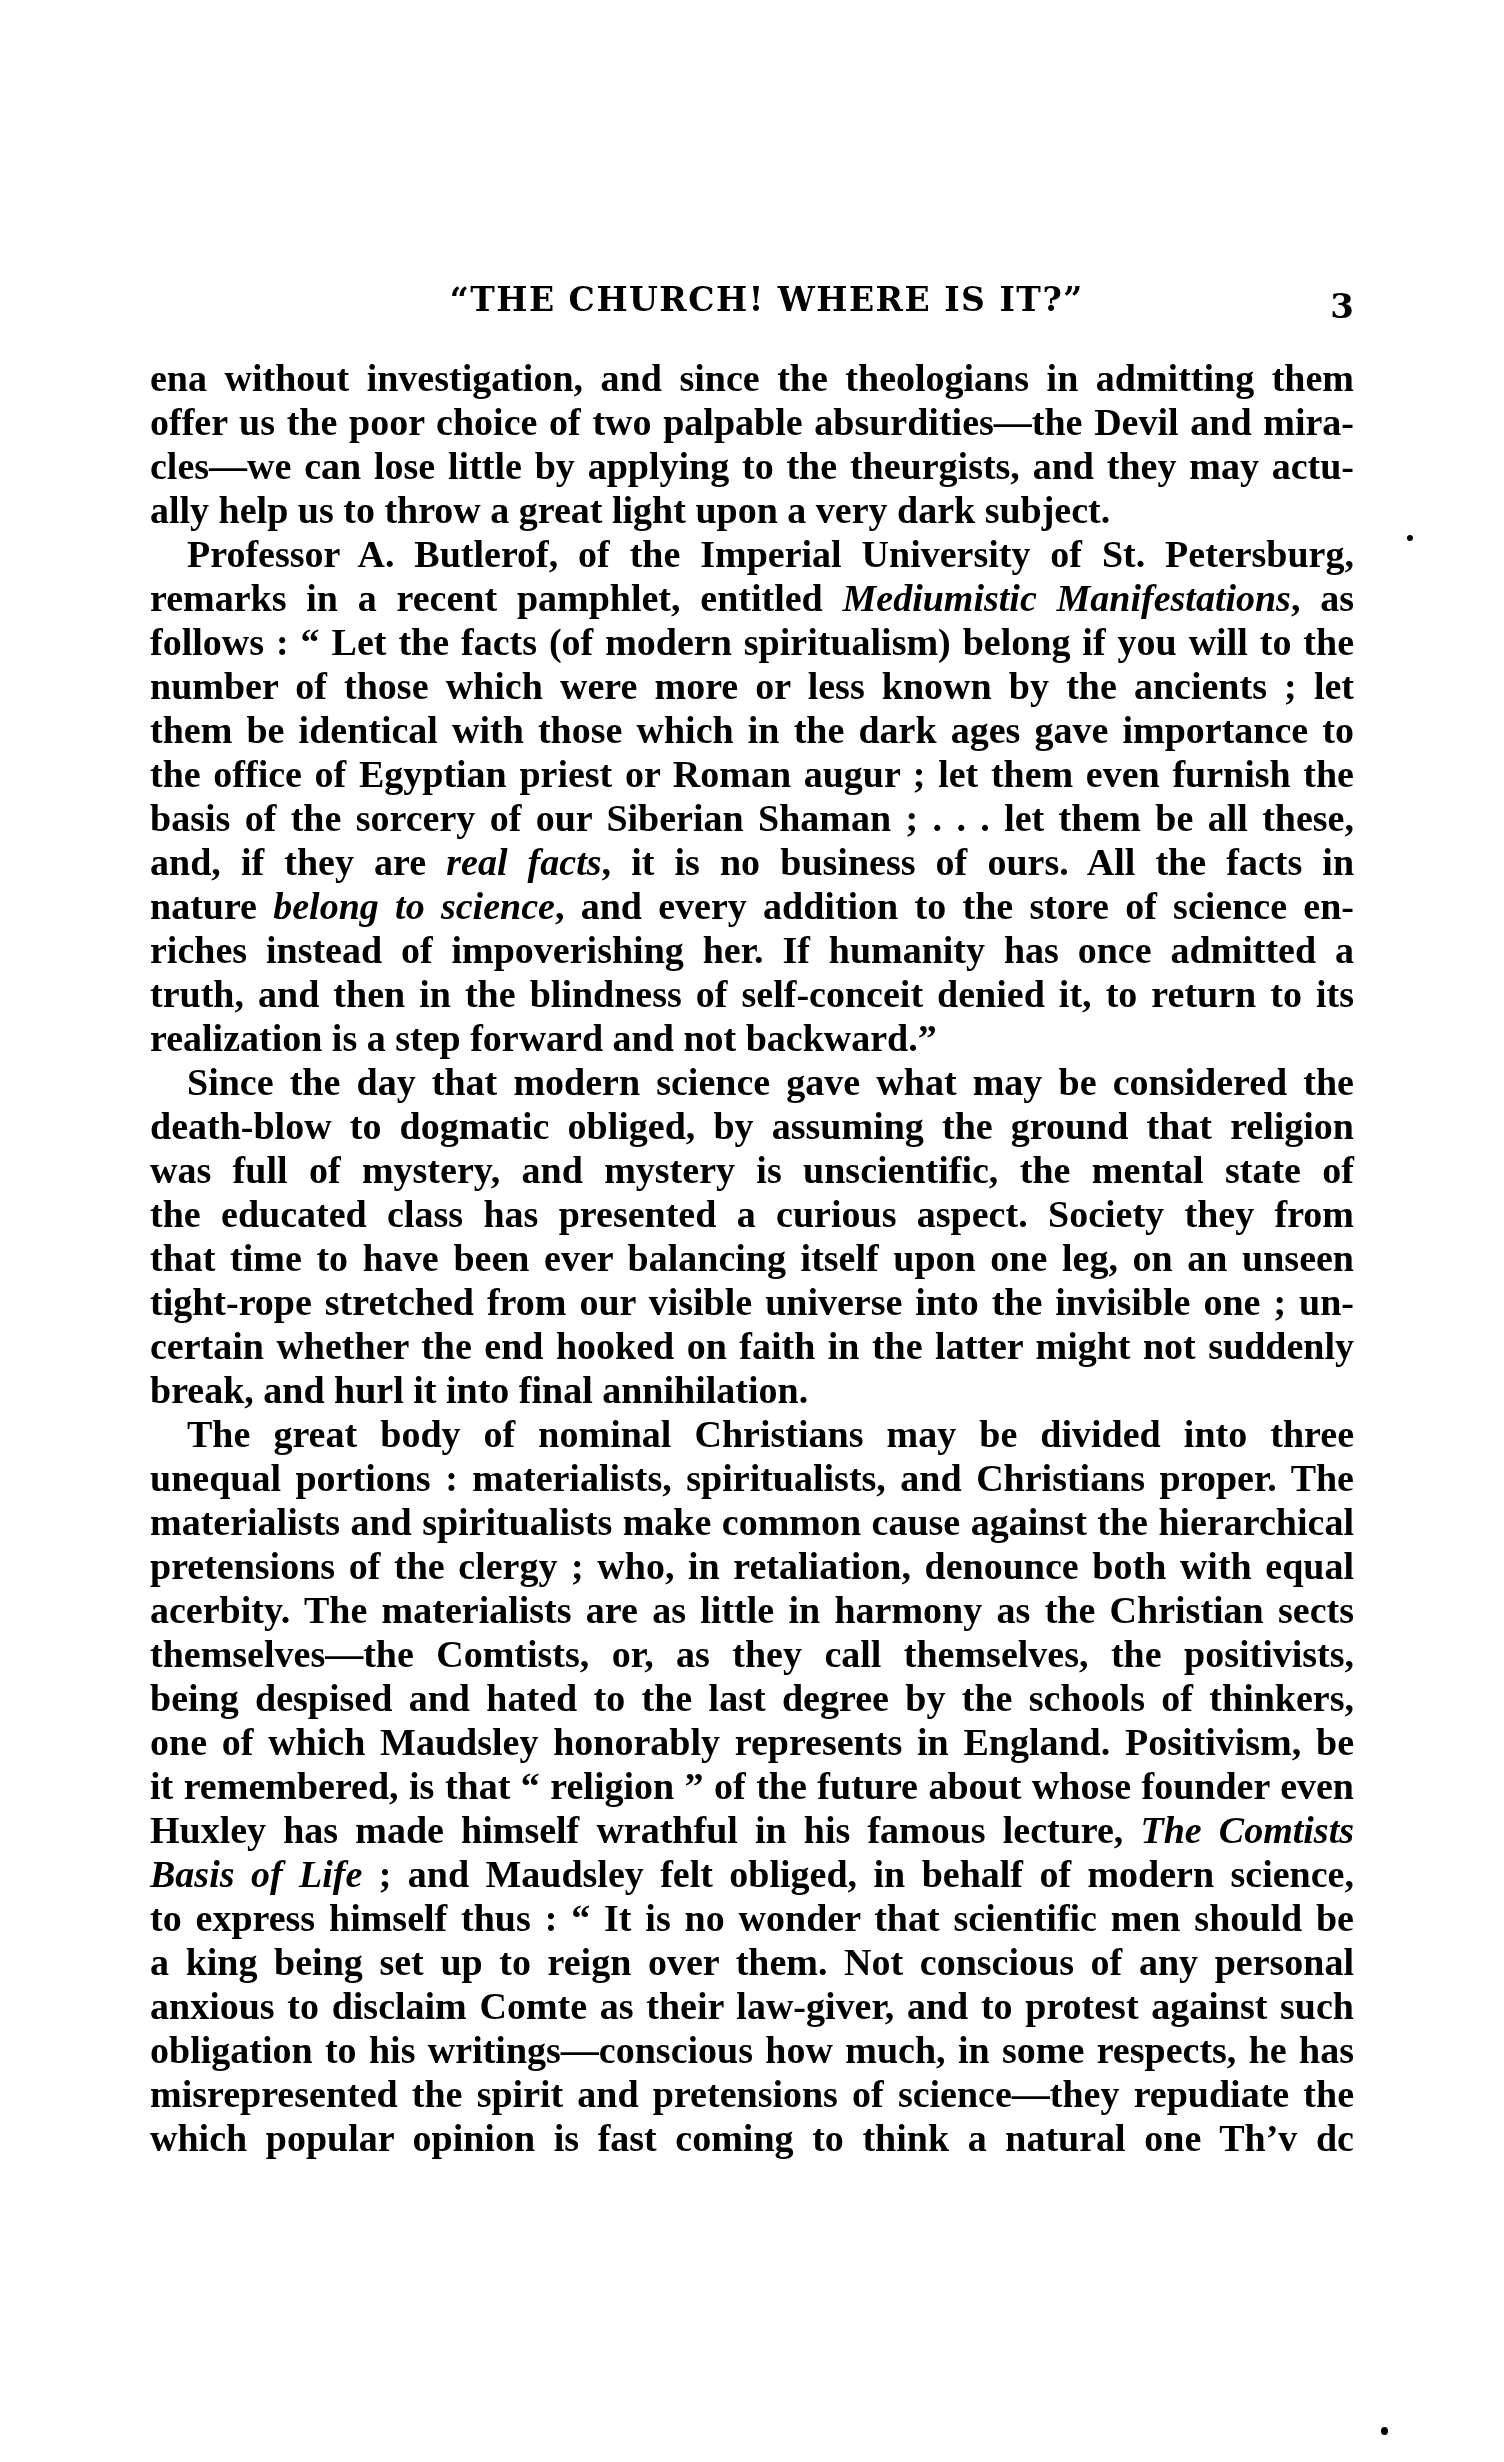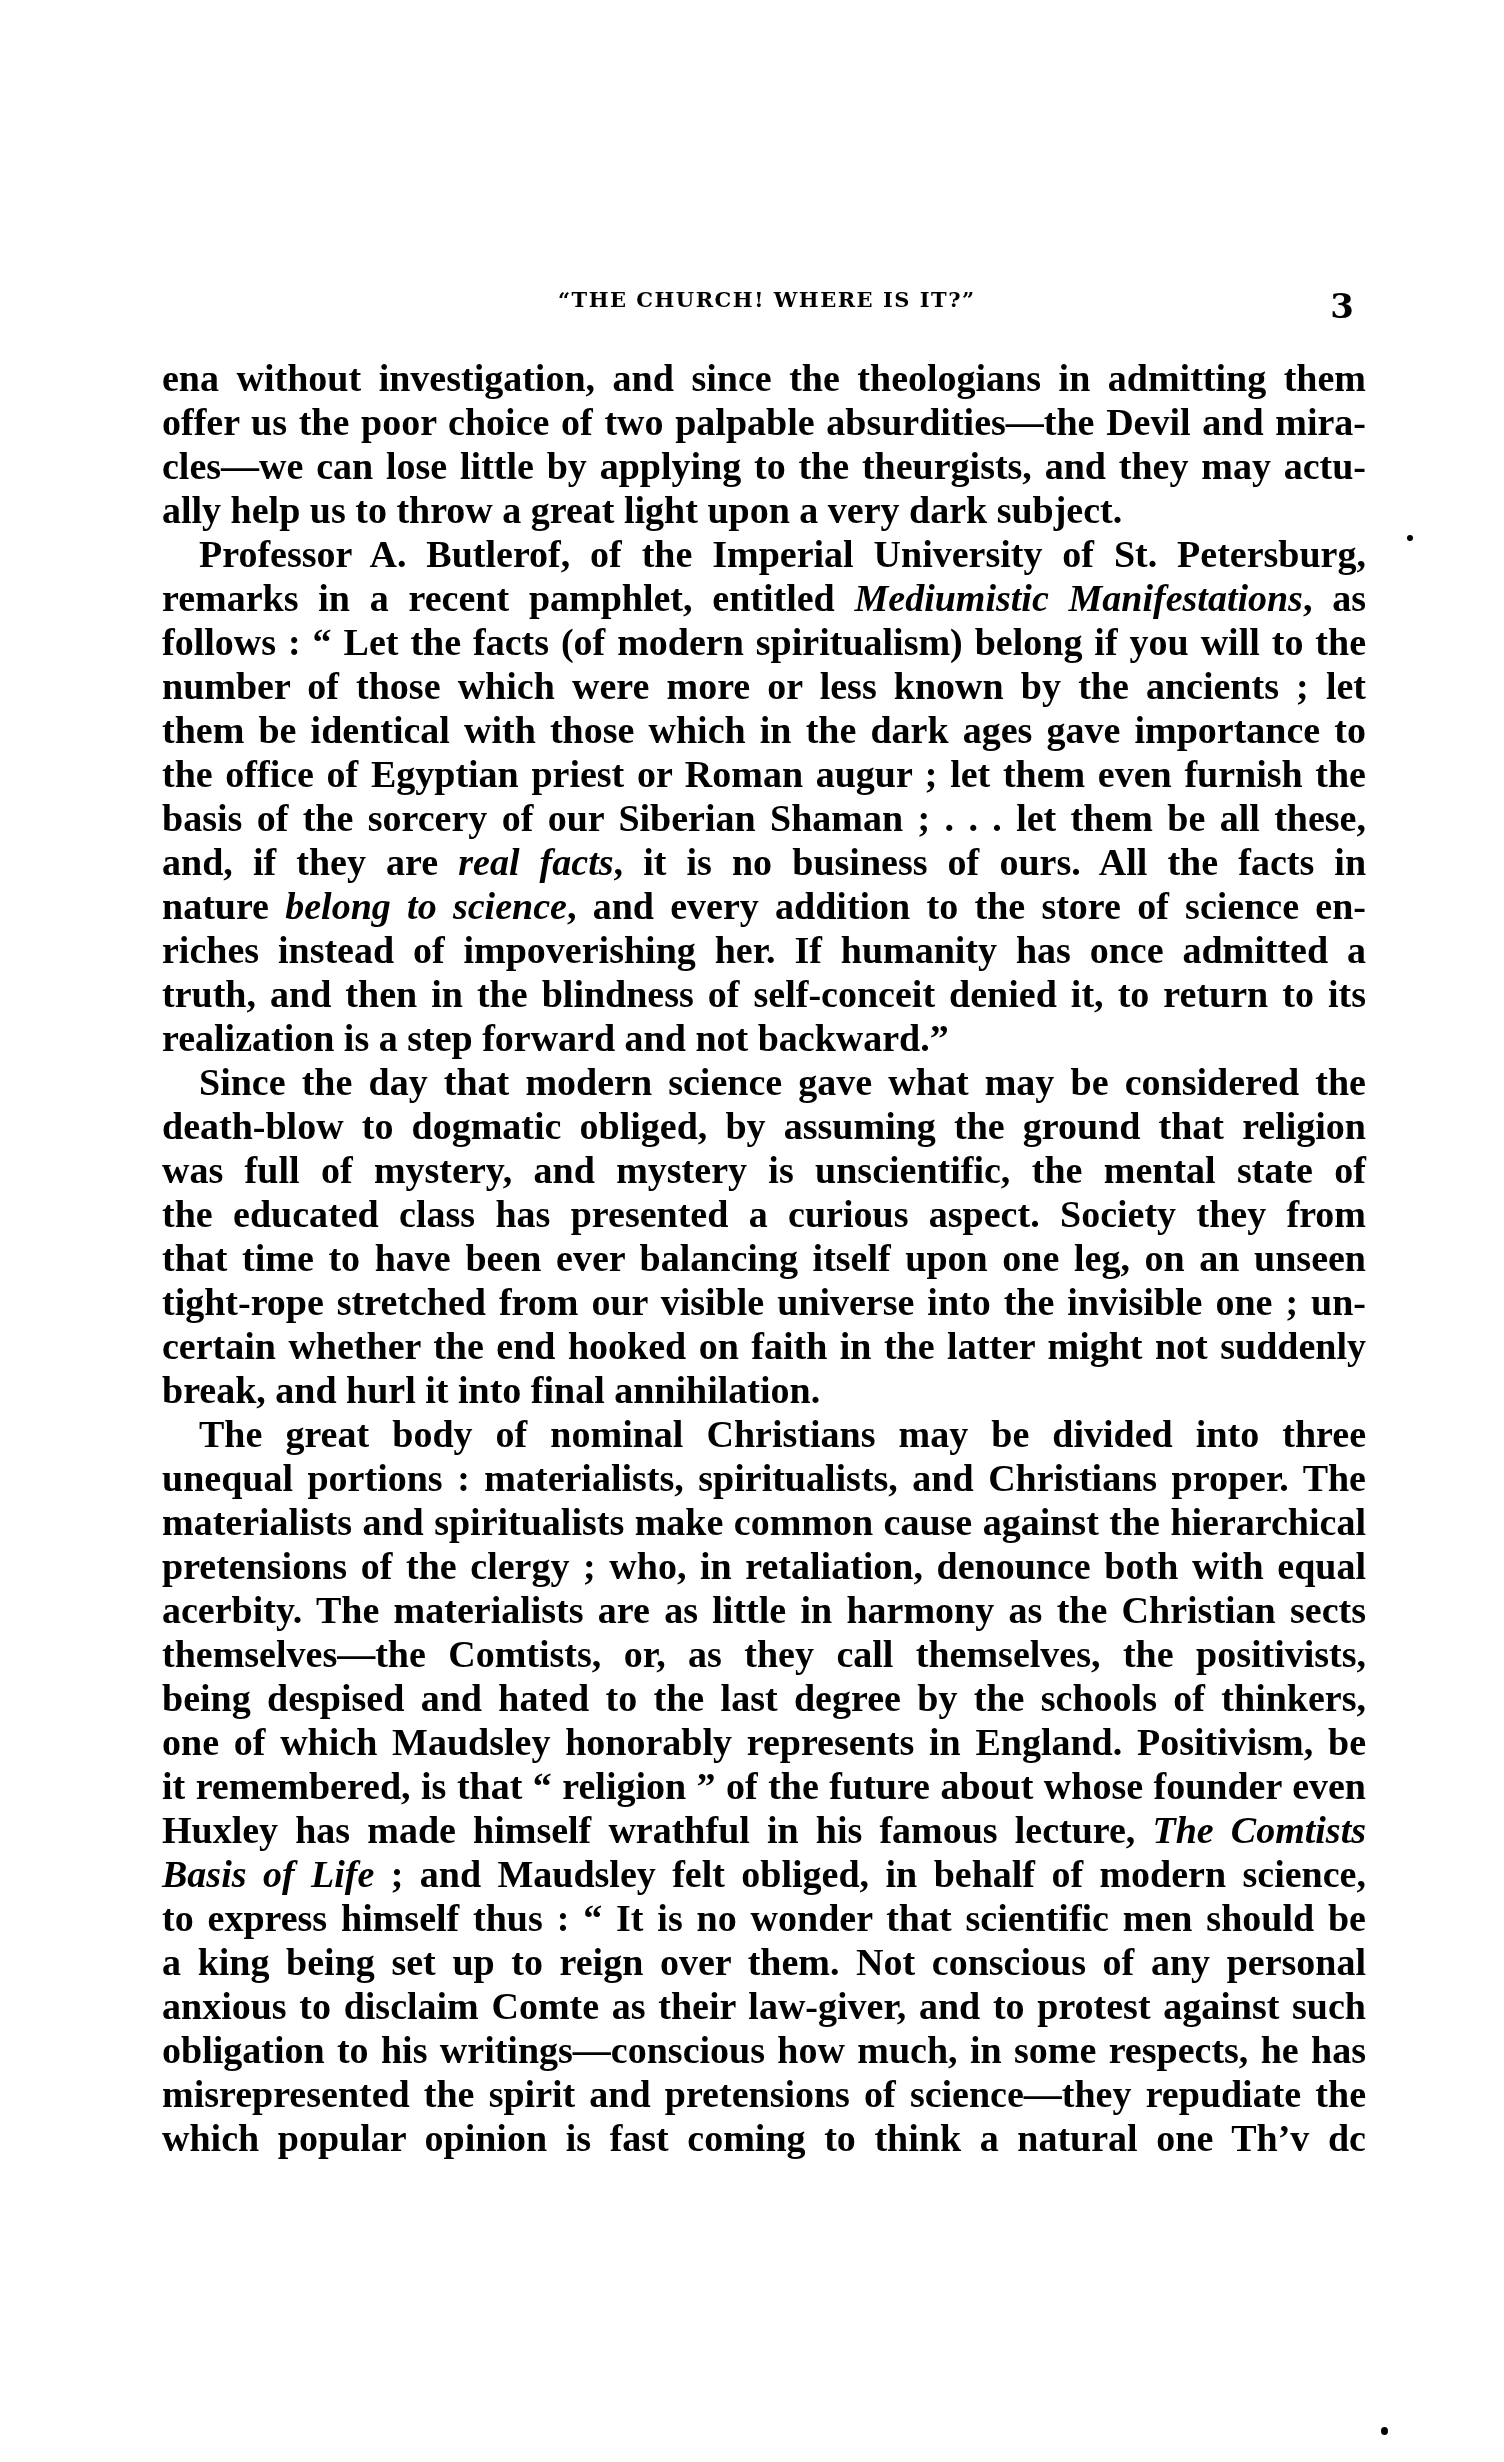--- a/index.html
+++ b/index.html
@@ -1,21 +1,21 @@
 <!DOCTYPE html>
 <html style="font-size:7.9px"><head>
 <meta charset="utf-8">
 <style>
   html, body { margin: 0; padding: 0; background: #ffffff; }
   body { width: 1504px; height: 2560px; position: relative; overflow: hidden; }
   .page { position: absolute; left: 0; top: 0; width: 1504px; height: 2560px; background: #fff; color: #000; }
   .header { position: absolute; top: 278px; left: 150px; width: 1204px; height: 44px; }
-  .running-head { position: absolute; left: 0; right: 0; text-align: center; font-family: "DejaVu Serif", serif; font-weight: bold; font-size: 21px; letter-spacing: 1.5px; top: 0; line-height: 44px; padding-left: 29.5px; }
+  .running-head { position: absolute; left: 0; right: 0; text-align: center; font-family: "DejaVu Serif", serif; font-weight: bold; font-size: 33px; letter-spacing: 1.5px; top: 0; line-height: 44px; padding-left: 29.5px; }
   .page-num { position: absolute; right: 0; top: 5.9px; font-family: "DejaVu Serif", serif; font-weight: bold; font-size: 34px; line-height: 44px; }
-  .body { position: absolute; top: 356px; left: 150px; width: 1204px; font-family: "Liberation Serif", serif; font-weight: bold; font-size: 38px; line-height: 44px; margin-left: 12px; }
+  .body { position: absolute; top: 356px; left: 150px; width: 1204px; font-family: "Liberation Serif", serif; font-weight: bold; font-size: 38px; line-height: 44px; }
   .line { display: block; white-space: nowrap; text-align: justify; text-align-last: justify; height: 44px; }
   .line.last { text-align-last: left; }
   .line.indent { padding-left: 37px; }
   .it { font-style: italic; }
   .dot { position: absolute; background: #000; border-radius: 50%; }
 </style>
 </head>
 <body>
 
 <div class="page">

